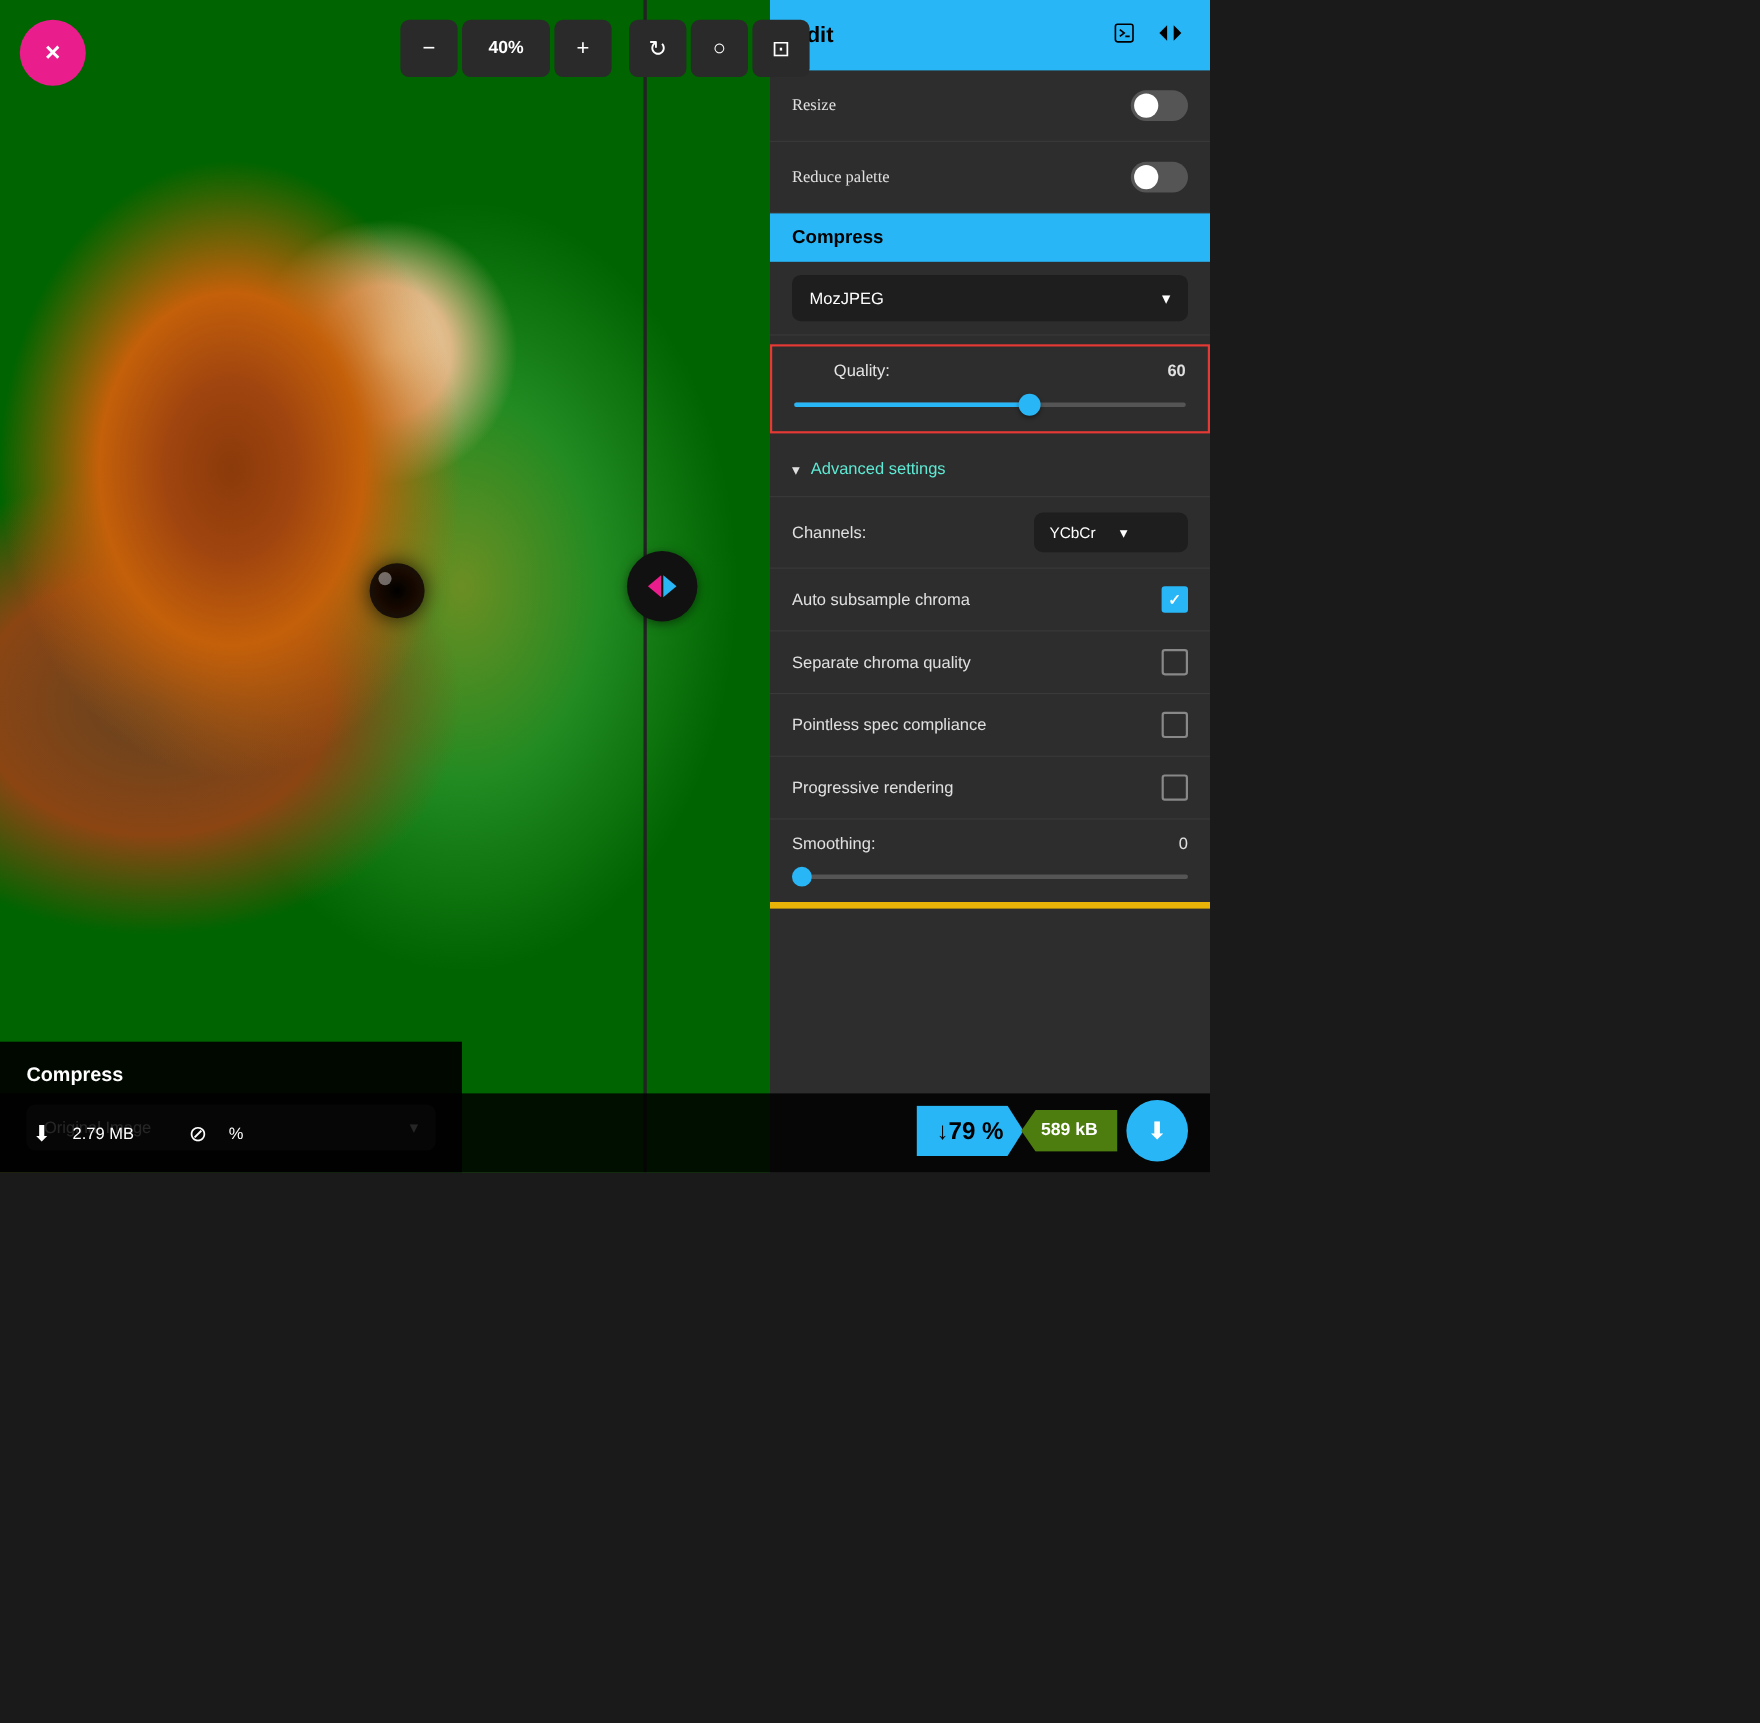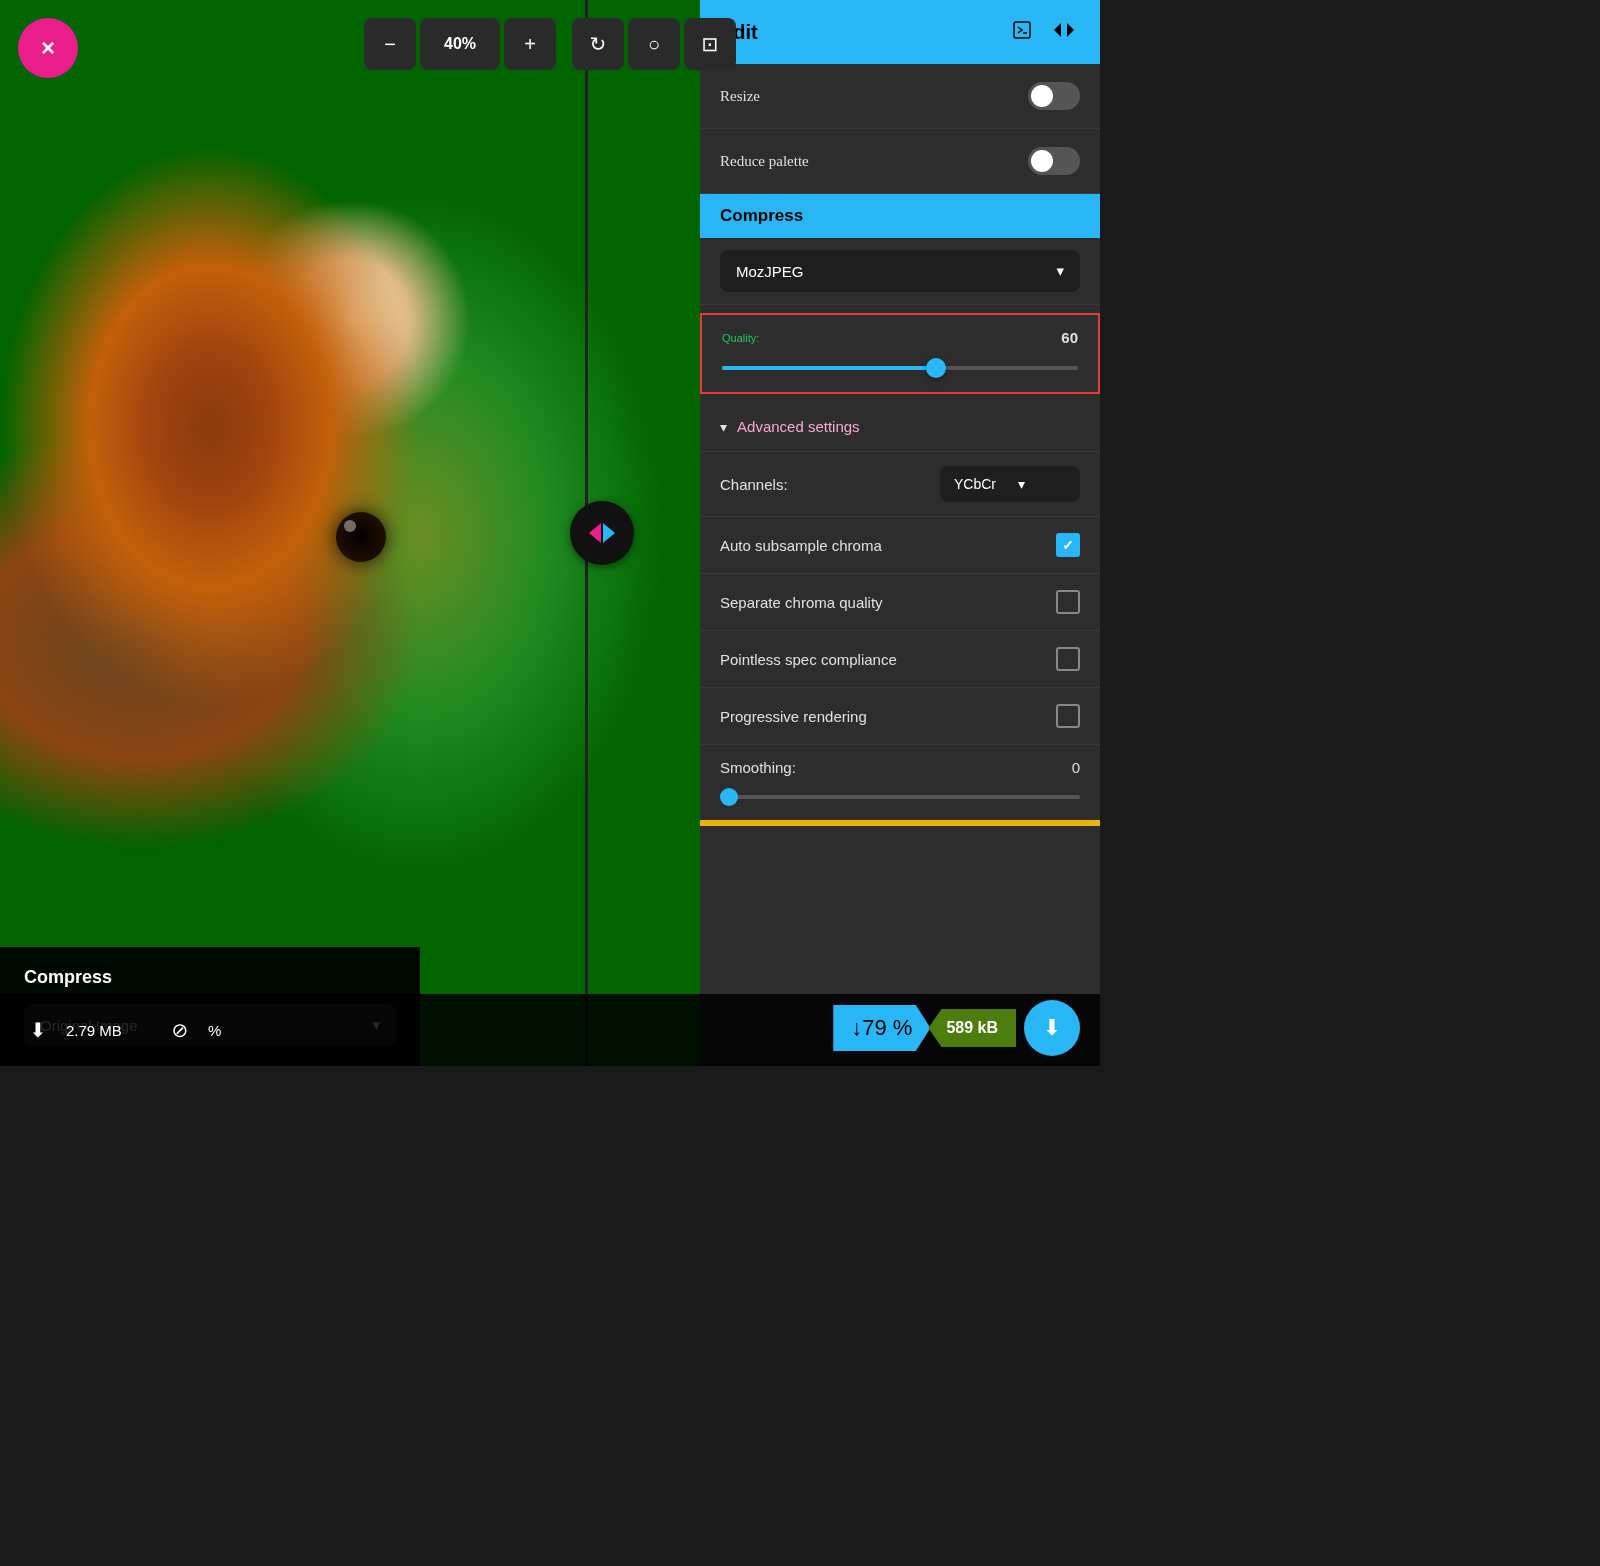--- a/index.html
+++ b/index.html
@@ -242,21 +242,21 @@
       right: 20px;
       bottom: 10px;
       display: flex;
       align-items: center;
       gap: 8px;
     }
 
     .reduction-badge {
       background: #29B6F6;
       color: #000;
-      font-weight: 400;
+      font-weight: 700;
       font-size: 22px;
       padding: 10px 18px;
       clip-path: polygon(0 0, 85% 0, 100% 50%, 85% 100%, 0 100%);
       display: flex;
       align-items: center;
     }
 
     .size-badge {
       background: #4d7c0f;
       color: #fff;
@@ -411,22 +411,23 @@
     }
 
     .quality-header {
       display: flex;
       align-items: center;
       justify-content: space-between;
       margin-bottom: 12px;
     }
 
     .quality-label {
-      color: #22c55e;
-      font-size: 11px;
+      color: #e5e5e5;
+      font-size: 15px;
+      margin-left: 36px;
     }
 
     .quality-value {
       color: #e0e0e0;
       font-size: 15px;
       font-weight: 600;
     }
 
     .quality-slider-wrapper {
       position: relative;
@@ -470,21 +471,21 @@
       cursor: pointer;
       border-bottom: 1px solid #3a3a3a;
     }
 
     .chevron-icon {
       font-size: 14px;
       color: #e0e0e0;
     }
 
     .advanced-title {
-      color: #f9a8d4;
+      color: #5eead4;
       font-size: 15px;
     }
 
     
     .channels-row {
       display: flex;
       align-items: center;
       justify-content: space-between;
       padding: 14px 20px;
       border-bottom: 1px solid #3a3a3a;

